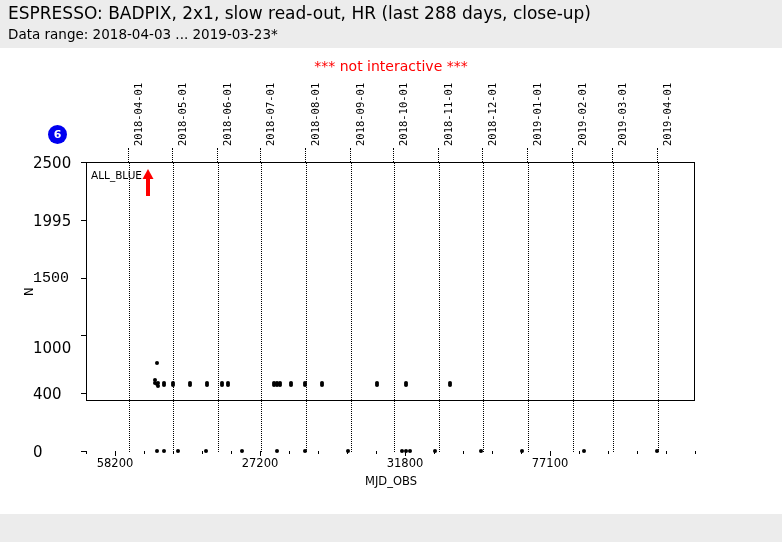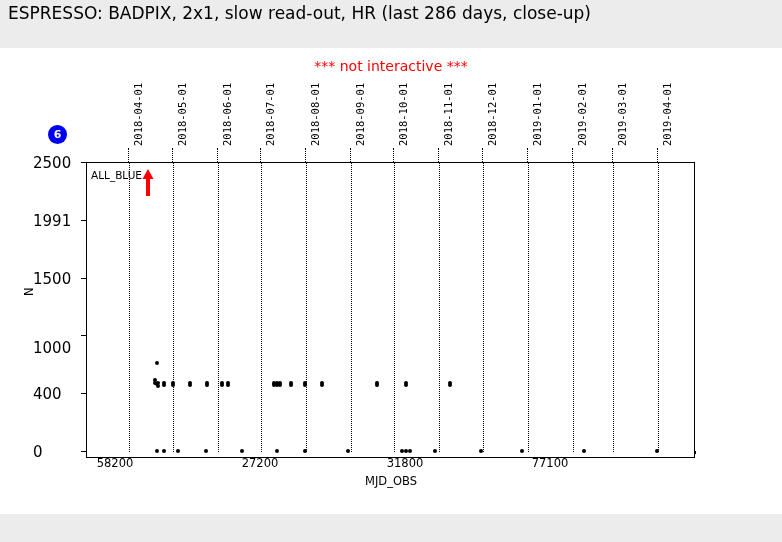--- a/index.html
+++ b/index.html
@@ -50,21 +50,21 @@
     position:absolute; left:48px; top:125px;
     width:19px; height:19px; border-radius:50%;
     background:#0000f0;
     color:#ffffff; font-size:11px; font-weight:bold;
     text-align:center; line-height:19px;
   }
 
   
   #plot {
     position:absolute;
-    left:86px; top:162px; width:609px; height:296px;
+    left:86px; top:162px; width:609px; height:239px;
     border:1.2px solid #000;
     background:#ffffff;
     box-sizing:border-box;
   }
   .gridline {
     position:absolute; top:0; width:0;
     border-left:1px dotted #000;
     height:289px;
   }
   
@@ -133,21 +133,22 @@
     font-size:10.5px; color:#000;
     white-space:nowrap;
     transform:rotate(-90deg);
     transform-origin:left top;
   }
 </style>
 </head>
 <body>
 
 <div id="header">
-  <div id="title">ESPRESSO: BADPIX, 2x1, slow read-out, HR (last 286 days, close-up)</div>
+  <div id="title">ESPRESSO: BADPIX, 2x1, slow read-out, HR (last 288 days, close-up)</div>
+  <div id="subtitle">Data range: 2018-04-03 ... 2019-03-23*</div>
 </div>
 
 <div id="not-interactive">*** not interactive ***</div>
 
 <div id="badge">6</div>
 
 <div id="datelabels">
     <div class="datelabel" style="left: 132.05px; top: 146px;">2018-04-01</div>
     <div class="datelabel" style="left: 175.55px; top: 146px;">2018-05-01</div>
     <div class="datelabel" style="left: 220.5px; top: 146px;">2018-06-01</div>
@@ -163,23 +164,23 @@
     <div class="datelabel" style="left: 661.3px; top: 146px;">2019-04-01</div>
   </div>
 
 <div id="yticks">
     <div class="ytick" style="left: 33px; top: 443px;">0</div>
     <div class="ytickmark" style="left: 81px; top: 451px;"></div>
     <div class="ytick" style="left: 33px; top: 385.2px;">400</div>
     <div class="ytickmark" style="left: 81px; top: 393.2px;"></div>
     <div class="ytick" style="left: 33px; top: 339px;">1000</div>
     <div class="ytickmark" style="left: 81px; top: 335.4px;"></div>
-    <div class="ytick" style="left: 33px; top: 269.6px;">1500</div>
+    <div class="ytick" style="left: 33px; top: 269.6px; font-family: Liberation Mono, monospace;">1500</div>
     <div class="ytickmark" style="left: 81px; top: 277.6px;"></div>
-    <div class="ytick" style="left: 33px; top: 211.8px;">1991</div>
+    <div class="ytick" style="left: 33px; top: 211.8px;">1995</div>
     <div class="ytickmark" style="left: 81px; top: 219.8px;"></div>
     <div class="ytick" style="left: 33px; top: 154px;">2500</div>
     <div class="ytickmark" style="left: 81px; top: 162px;"></div>
   </div>
 <div id="ylabel">N</div>
 <div id="xticks">
     <div class="xtick" style="left: 85px;">58200</div>
     <div class="xtickmark" style="left: 115px;"></div>
     <div class="xtick" style="left: 230px;">27200</div>
     <div class="xtickmark" style="left: 260px;"></div>

